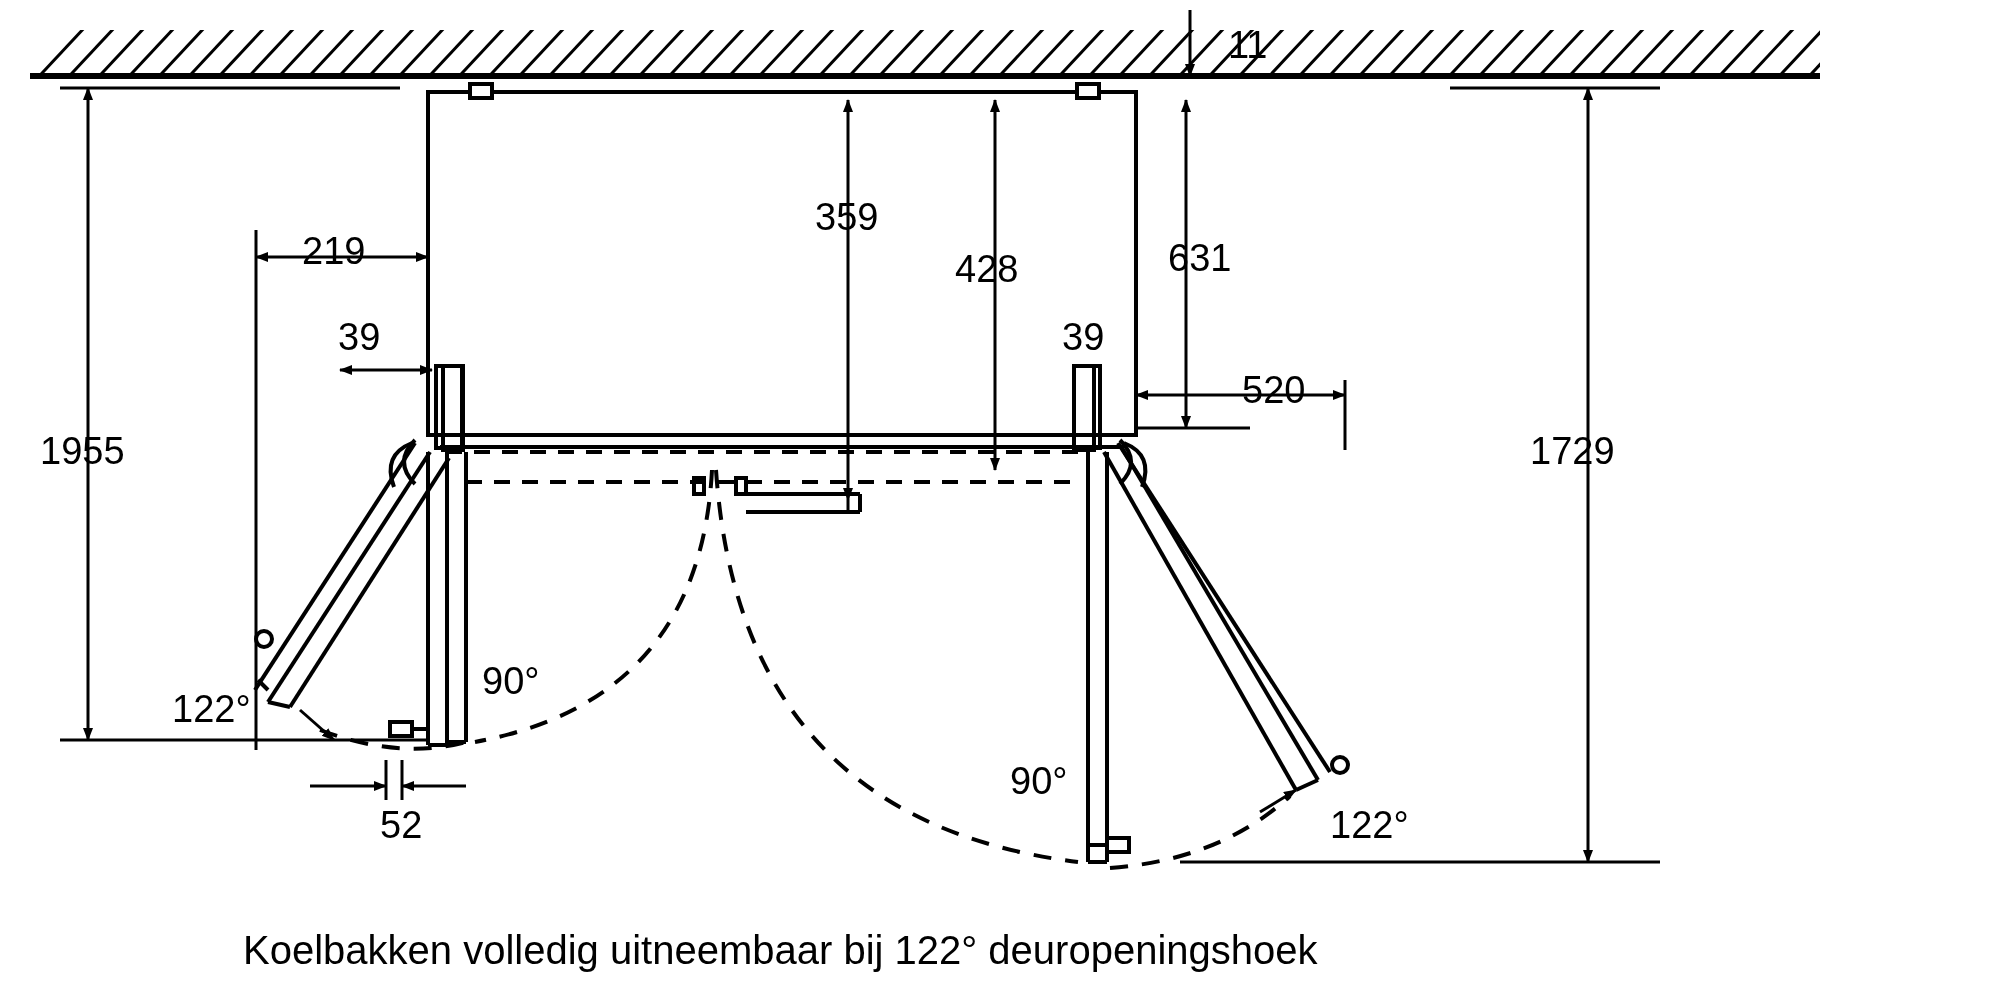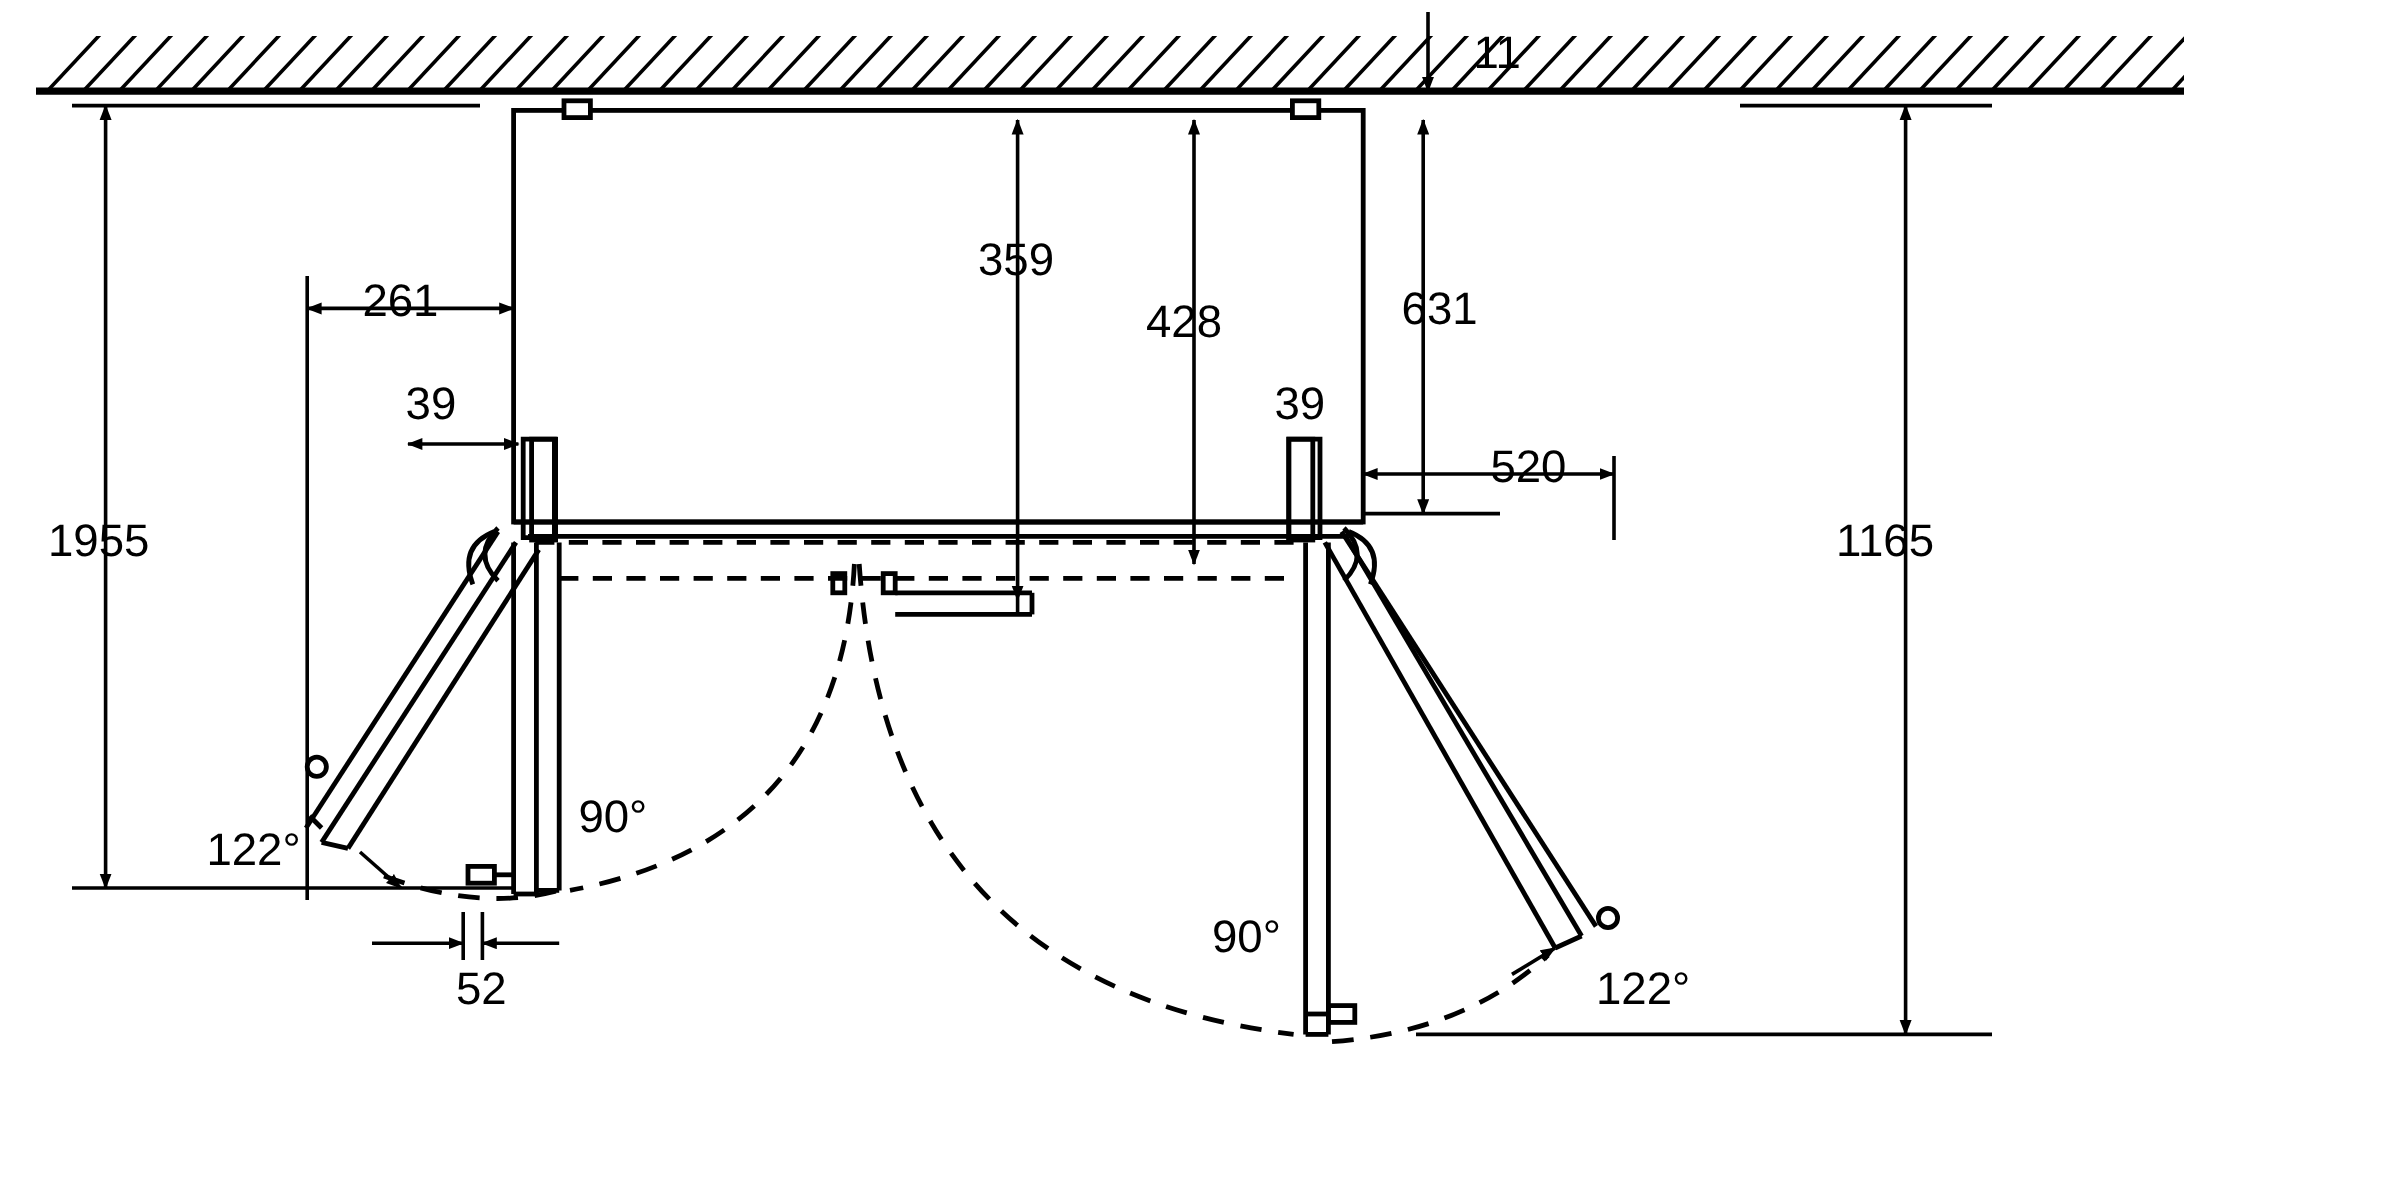--- a/index.html
+++ b/index.html
@@ -228,26 +228,27 @@
 
       <line x1="300" y1="710" x2="334" y2="740" marker-end="url(#arrHead)"></line>
       <line x1="1260" y1="812" x2="1296" y2="790" marker-end="url(#arrHead)"></line>
     </g>
   </svg>
 
   <div class="dim-label" style="left:1228px;top:26px;">11</div>
   <div class="dim-label" style="left:815px;top:198px;">359</div>
   <div class="dim-label" style="left:955px;top:250px;">428</div>
   <div class="dim-label" style="left:1168px;top:239px;">631</div>
-  <div class="dim-label" style="left:302px;top:232px;">261</div>
+  <div class="dim-label" style="left:302px;top:232px;">219</div>
   <div class="dim-label" style="left:338px;top:318px;">39</div>
   <div class="dim-label" style="left:1062px;top:318px;">39</div>
   <div class="dim-label" style="left:1242px;top:371px;">520</div>
   <div class="dim-label" style="left:40px;top:432px;">1955</div>
-  <div class="dim-label" style="left:1530px;top:432px;">1165</div>
+  <div class="dim-label" style="left:1530px;top:432px;">1729</div>
   <div class="dim-label" style="left:380px;top:806px;">52</div>
   <div class="dim-label" style="left:172px;top:690px;">122°</div>
   <div class="dim-label" style="left:482px;top:662px;">90°</div>
   <div class="dim-label" style="left:1010px;top:762px;">90°</div>
   <div class="dim-label" style="left:1330px;top:806px;">122°</div>
 
+  <div class="caption" style="left:243px;top:930px;">Koelbakken volledig uitneembaar bij 122° deuropeningshoek</div>
 
 </div>
 
 </body></html>

